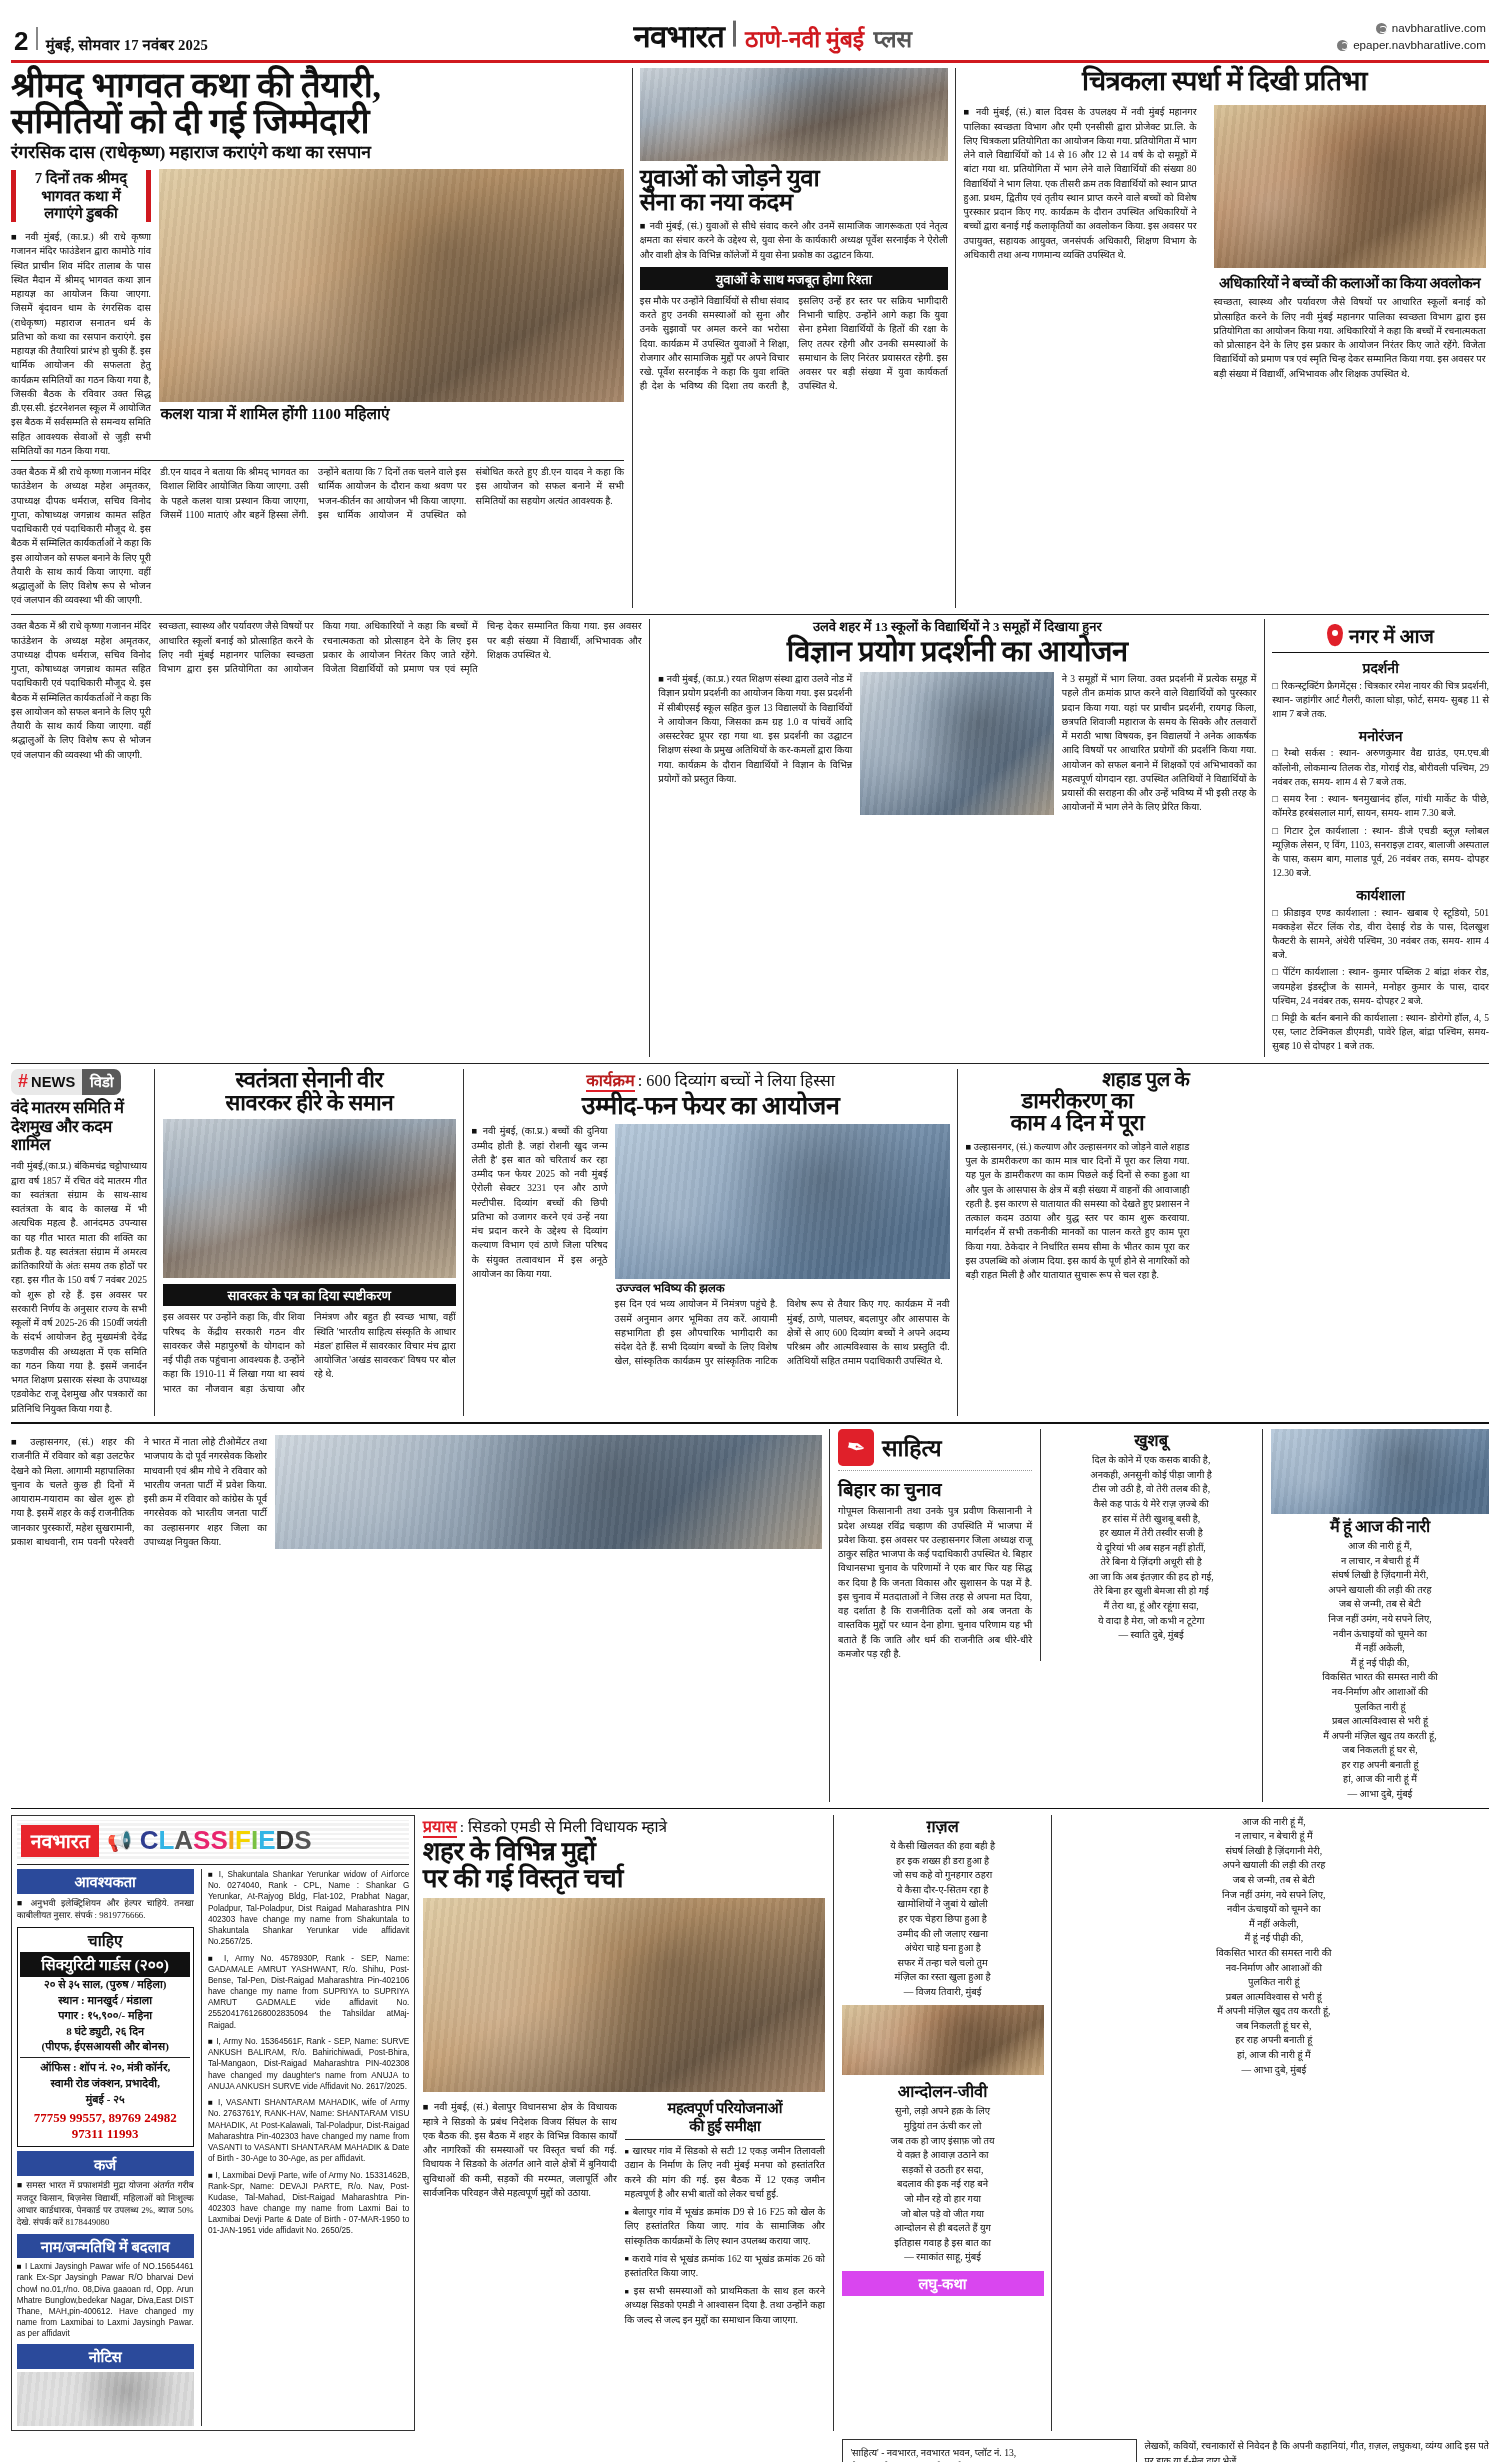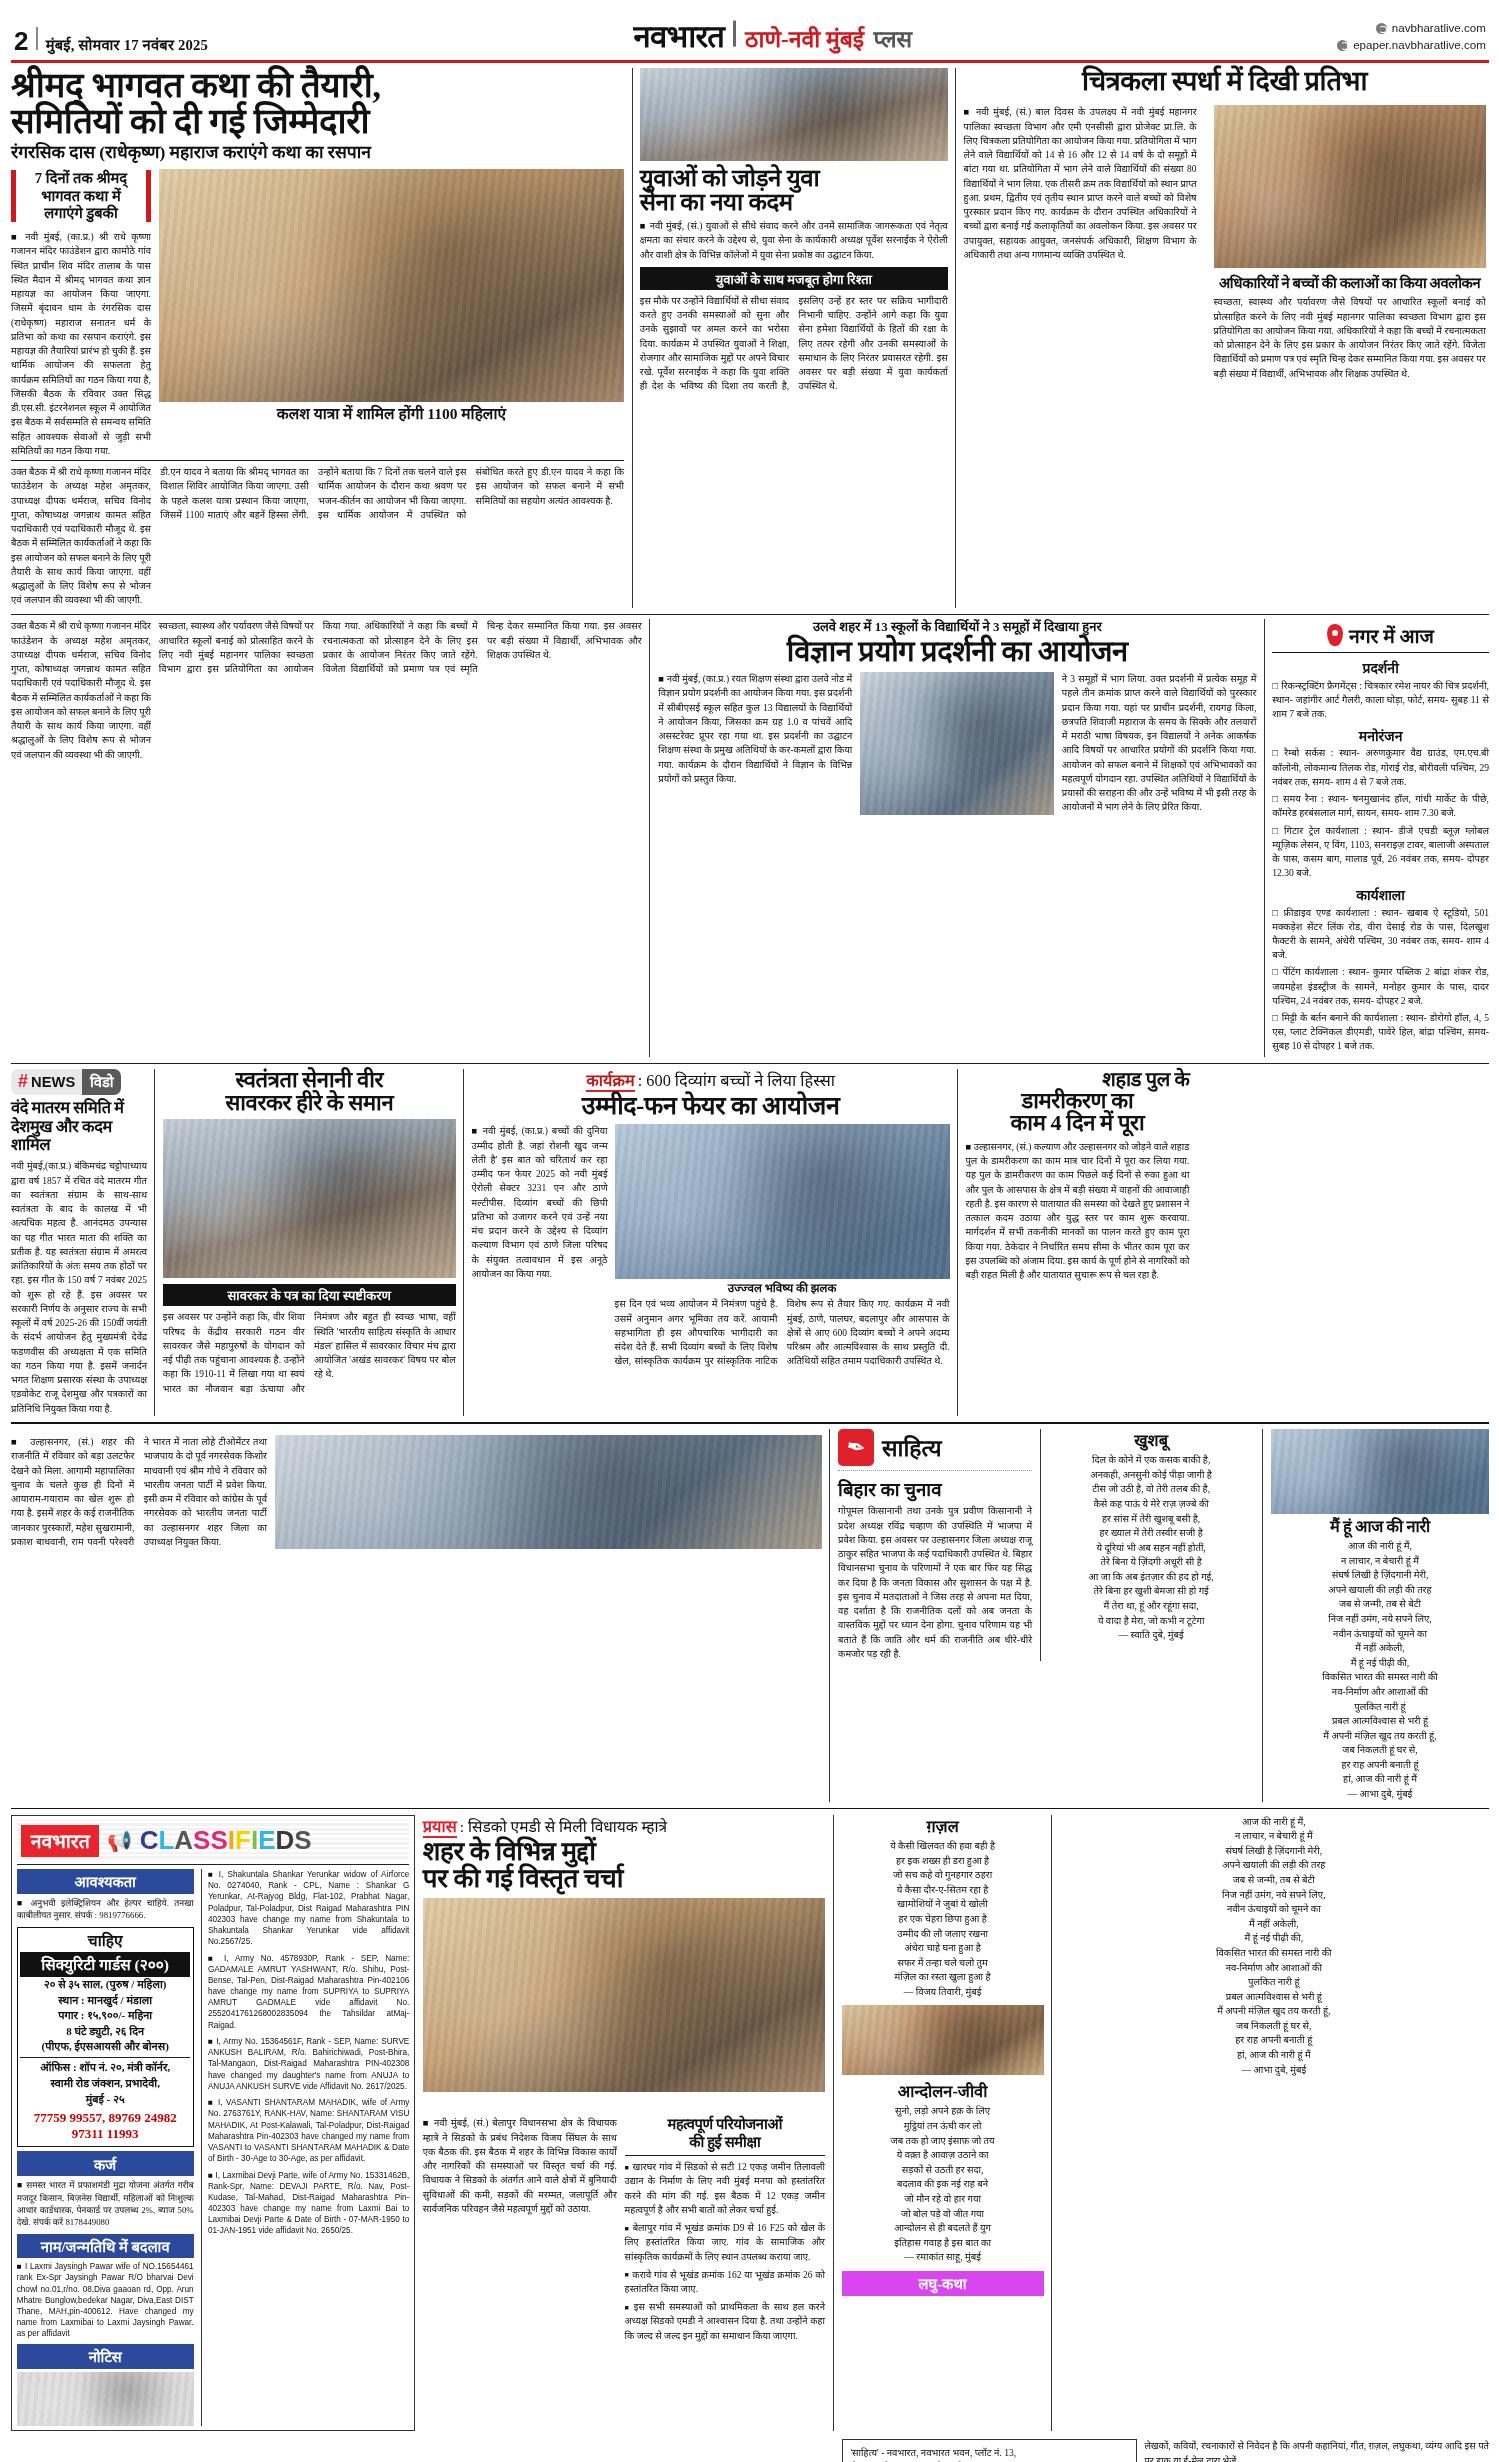--- a/index.html
+++ b/index.html
@@ -39,21 +39,21 @@
   .photo { background: linear-gradient(160deg,#9fb4c8,#c9b79a 40%,#8d9a7f 70%,#6e7f8e); position: relative; overflow: hidden; }
   .photo.warm { background: linear-gradient(150deg,#d9c49a,#b98b63 35%,#7e6246 70%,#caa97d); }
   .photo.cool { background: linear-gradient(150deg,#b9cbdc,#7e98b3 45%,#55708c 80%); }
   .photo.crowd { background: linear-gradient(165deg,#c7cfd6,#9aa7b4 30%,#7d6f63 60%,#b9a88f); }
   .photo.stage { background: linear-gradient(150deg,#e2cfa8,#c29b6e 40%,#6d5a46 75%,#a8886a); }
   .photo.people { background: linear-gradient(140deg,#cfd7de,#8ea0b2 35%,#5d6f82 70%,#a79b8a); }
   .photo:after { content:""; position:absolute; inset:0; background:
      radial-gradient(circle at 20% 60%, rgba(255,255,255,.20), transparent 38%),
      radial-gradient(circle at 62% 35%, rgba(0,0,0,.22), transparent 45%),
      repeating-linear-gradient(96deg, rgba(255,255,255,.045) 0 3.9px, rgba(0,0,0,.045) 3.9px 7.8px); }
-  .cap { font-size: 11.6px; font-weight: bold; text-align: center; padding: 3.1px 1.6px 1.6px; line-height: 1.15; }
+  .cap { font-size: 11.6px; font-weight: bold; padding: 3.1px 1.6px 1.6px; line-height: 1.15; }
   .cap-lg { font-size: 15.5px; }
   .cols2 { column-count: 2; column-gap: 9.3px; column-rule: 0; }
   .cols3 { column-count: 3; column-gap: 9.3px; }
 
   
   .topzone { display: flex; gap: 7.8px; margin-top: 4.7px; }
   .tz-left { width: 613px; }
   .tz-mid { width: 324px; border-left: 0.8px solid #333; border-right: 0.8px solid #333; padding: 0 7px; }
   .tz-right { width: 522px; }
 
@@ -395,21 +395,21 @@
     </div>
 
     <div style="width:411px; border-right:0.8px solid #333; padding-right:7.8px;">
       <div>
         <span style="color:#e0202a;font-weight:bold;font-size:16.3px;border-bottom:2.3px solid #e0202a;">प्रयास</span>
         <span style="font-size:15.5px;">: सिडको एमडी से मिली विधायक म्हात्रे</span>
       </div>
       <div class="hl" style="font-size:26px; margin-top:2.3px;">शहर के विभिन्न मुद्दों</div>
       <div class="hl" style="font-size:26px;">पर की गई विस्तृत चर्चा</div>
       <div class="photo stage" style="height:194px; margin-top:6.2px;"></div>
-      <div style="display:flex; gap:7.8px; margin-top:24px;">
+      <div style="display:flex; gap:7.8px; margin-top:8px;">
         <div style="width:194px;">
           <div class="body-txt">■ नवी मुंबई, (सं.) बेलापुर विधानसभा क्षेत्र के विधायक म्हात्रे ने सिडको के प्रबंध निदेशक विजय सिंघल के साथ एक बैठक की. इस बैठक में शहर के विभिन्न विकास कार्यों और नागरिकों की समस्याओं पर विस्तृत चर्चा की गई. विधायक ने सिडको के अंतर्गत आने वाले क्षेत्रों में बुनियादी सुविधाओं की कमी, सड़कों की मरम्मत, जलापूर्ति और सार्वजनिक परिवहन जैसे महत्वपूर्ण मुद्दों को उठाया.</div>
         </div>
         <div style="flex:1;">
           <div class="hl" style="font-size:14.7px; text-align:center; line-height:1.2;">महत्वपूर्ण परियोजनाओं</div>
           <div class="hl" style="font-size:14.7px; text-align:center; line-height:1.2;">की हुई समीक्षा</div>
           <div class="thinrule" style="margin:3.9px 0;"></div>
           <div class="body-txt sq" style="margin-bottom:3.9px;">खारघर गांव में सिडको से सटी 12 एकड़ जमीन तिलावली उद्यान के निर्माण के लिए नवी मुंबई मनपा को हस्तांतरित करने की मांग की गई. इस बैठक में 12 एकड़ जमीन महत्वपूर्ण है और सभी बातों को लेकर चर्चा हुई.</div>
           <div class="body-txt sq" style="margin-bottom:3.9px;">बेलापुर गांव में भूखंड क्रमांक D9 से 16 F25 को खेल के लिए हस्तांतरित किया जाए. गांव के सामाजिक और सांस्कृतिक कार्यक्रमों के लिए स्थान उपलब्ध कराया जाए.</div>
           <div class="body-txt sq" style="margin-bottom:3.9px;">करावे गांव से भूखंड क्रमांक 162 या भूखंड क्रमांक 26 को हस्तांतरित किया जाए.</div>

